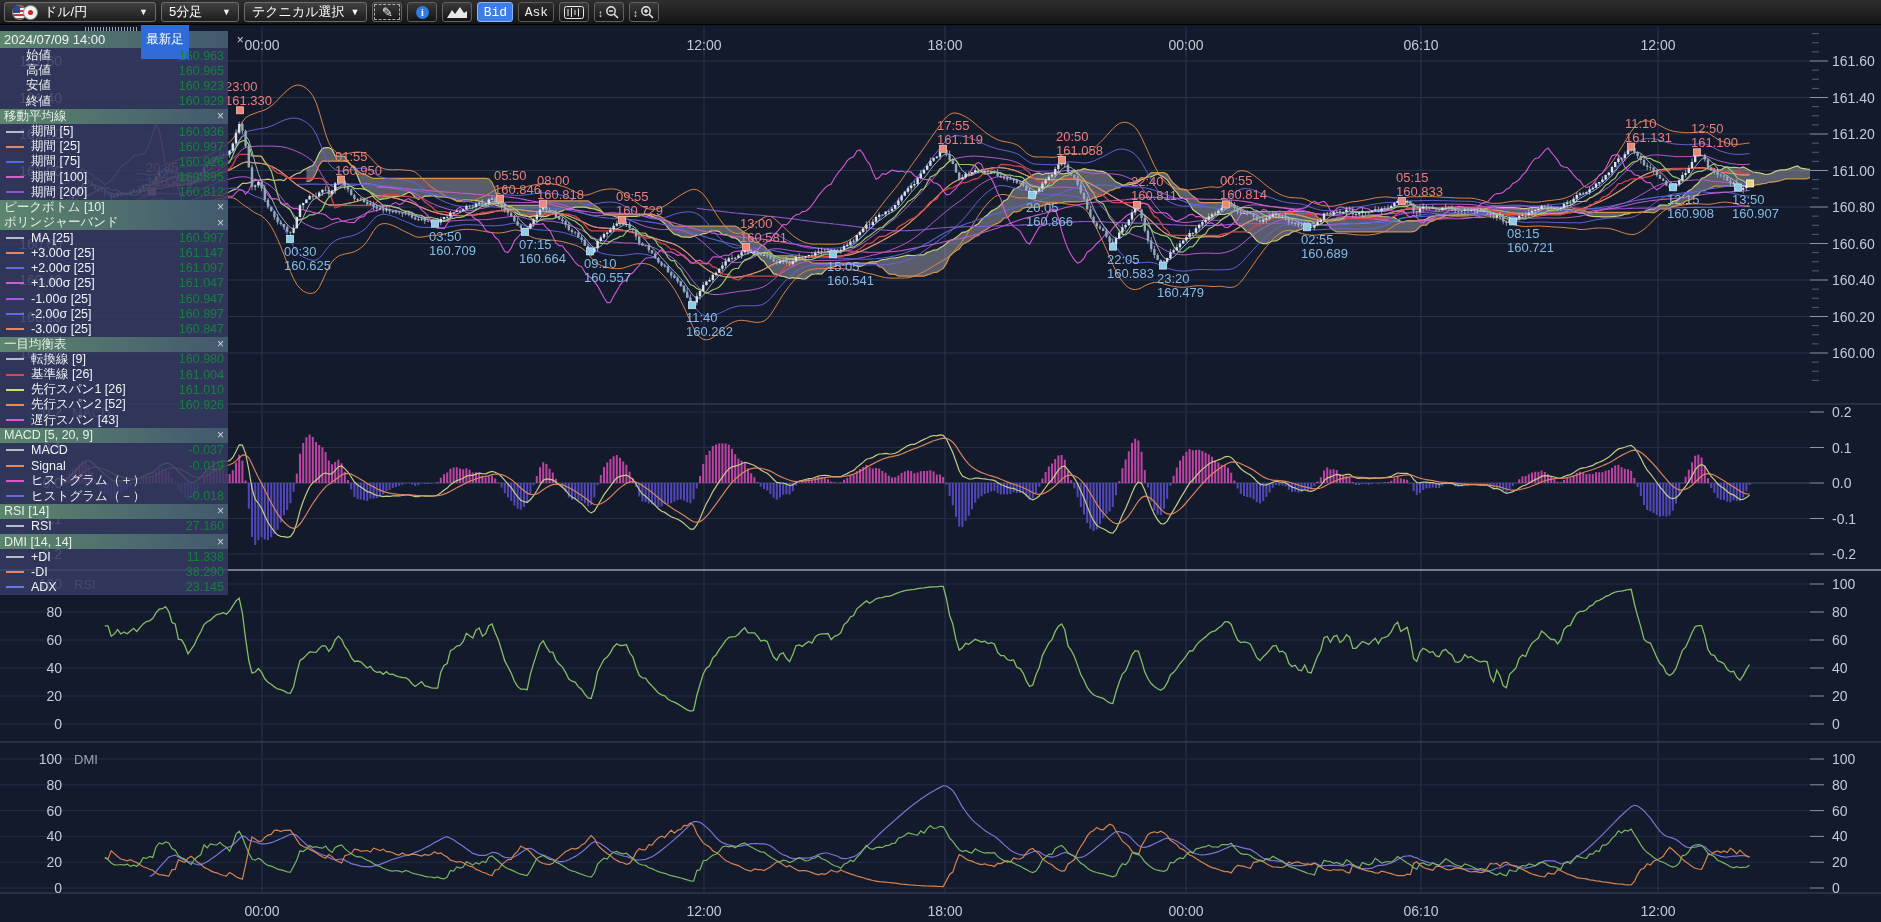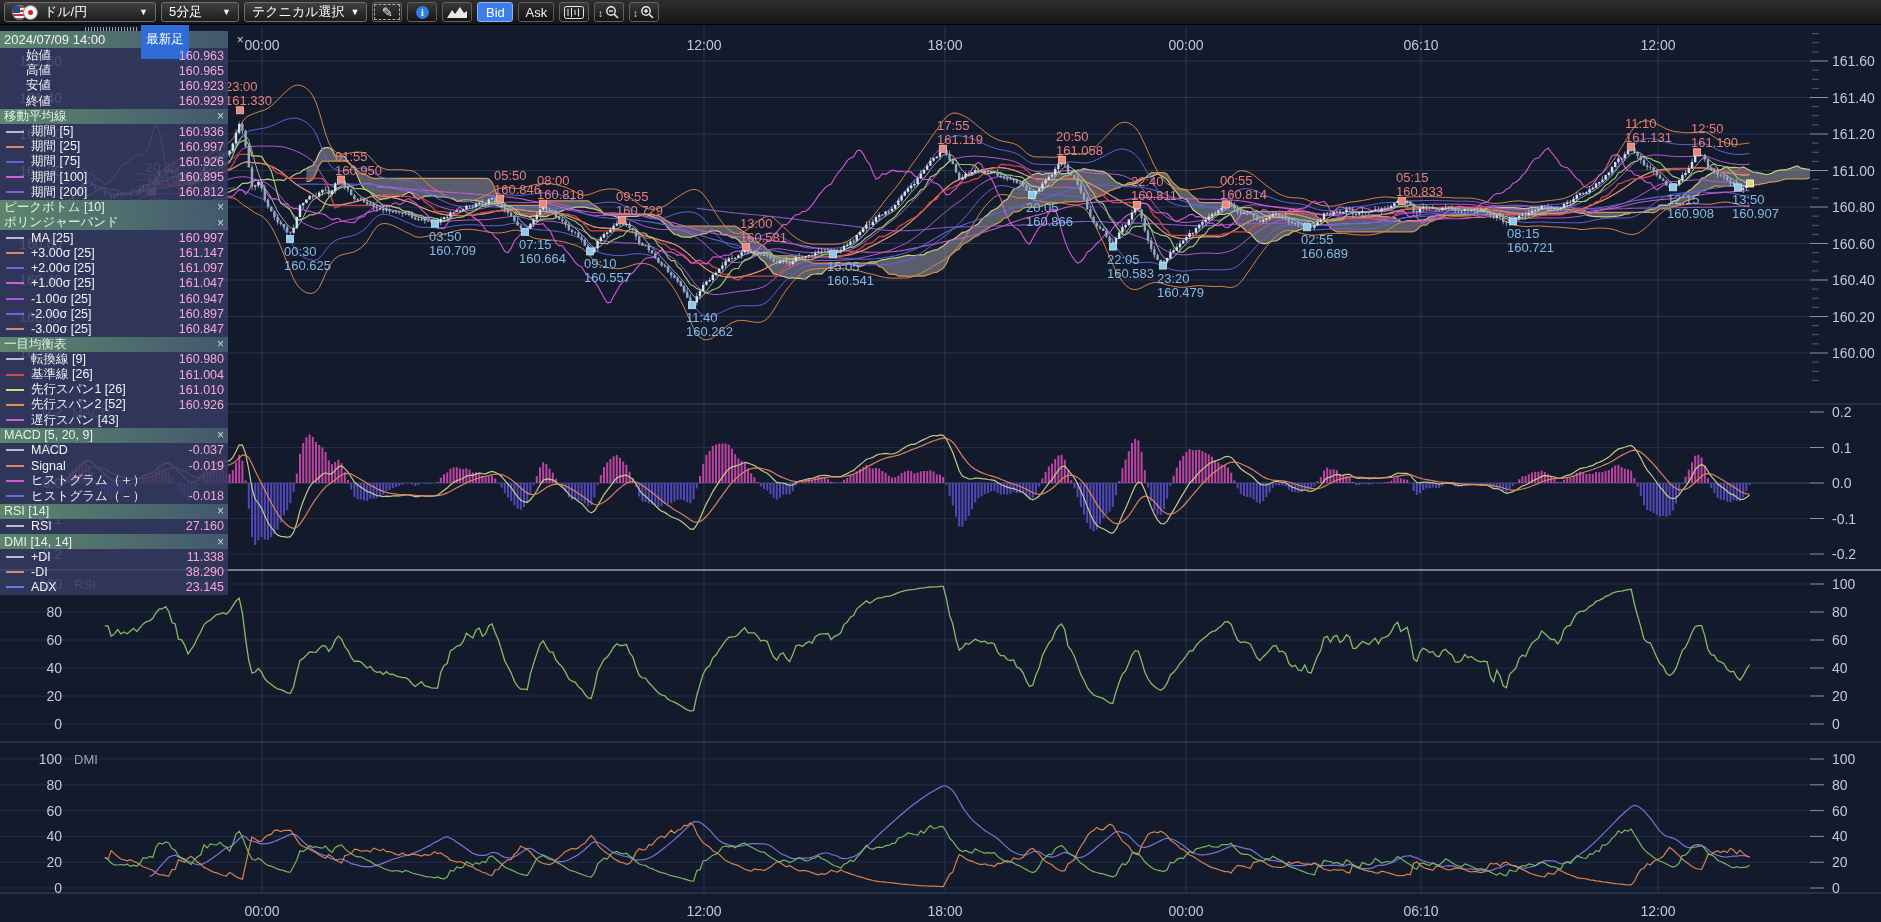--- a/index.html
+++ b/index.html
@@ -22,41 +22,41 @@
   .flag{width:15px;height:15px;border-radius:50%;border:1px solid #888;box-sizing:border-box;display:inline-block;}
   .flag.us{background:repeating-linear-gradient(#c33 0 2px,#eee 2px 4px);position:relative;}
   .flag.us::after{content:"";position:absolute;left:0;top:0;width:7px;height:7px;border-radius:4px 0 0 0;background:#224a8c;}
   .flag.jp{background:#f2f2f2;position:relative;margin-left:-4px;}
   .flag.jp::after{content:"";position:absolute;left:4px;top:4px;width:5px;height:5px;border-radius:50%;background:#c22;}
   .ibtn{width:30px;height:20px;display:flex;align-items:center;justify-content:center;
     background:linear-gradient(#3a3a3a,#141414);border:1px solid #606060;border-radius:3px;
     color:#eee;cursor:pointer;padding:0;}
   .ibtn.sel{outline:1px dashed #aaa;outline-offset:-3px;}
   .toggle{width:36px;height:20px;border-radius:3px;font-size:13px;display:flex;align-items:center;
-    justify-content:center;cursor:pointer;box-sizing:border-box;}
+    justify-content:center;cursor:pointer;box-sizing:border-box;font-family:Liberation Mono, monospace;}
   .toggle.bid{background:#3d7de8;border:1px solid #8cb4ff;color:#fff;}
   .toggle.ask{background:linear-gradient(#2e2e2e,#121212);border:1px solid #5a5a5a;color:#eee;}
   .infodot{width:13px;height:13px;border-radius:50%;background:#2f7de0;color:#fff;font-size:10px;
     font-weight:bold;display:flex;align-items:center;justify-content:center;font-family:"Liberation Serif",serif;}
 
   
   .grip{position:absolute;left:85px;top:27px;width:54px;height:4px;z-index:5;
     background:repeating-linear-gradient(90deg,#9aa3b5 0 1px,transparent 1px 3px);}
 
   
   .panel{position:absolute;left:0;top:31px;width:228px;z-index:5;
     background:rgba(54,58,98,0.86);color:#f0f2f6;font-size:12.5px;}
   .prow{height:15.2px;display:flex;align-items:center;padding:0 4px;box-sizing:border-box;white-space:nowrap;}
   .prow.phead{height:17px;font-size:13px;
     background:linear-gradient(90deg,rgba(95,138,110,0.95),rgba(68,92,112,0.9));gap:36px;}
   .prow.hdr{background:linear-gradient(90deg,rgba(95,138,110,0.95),rgba(68,92,112,0.9));color:#e4f0e6;}
   .sw{width:18px;border-top:2px solid #888;margin:0 7px 0 2px;flex:none;}
   .sw.nosw{border-top-color:transparent;width:13px;}
   .lb{overflow:hidden;}
-  .vl{margin-left:auto;color:#f9a8d4;}
+  .vl{margin-left:auto;color:#15803d;}
   .xbtn{margin-left:auto;color:#cdd2dc;font-size:12px;padding-left:6px;cursor:pointer;}
   .prow:not(.hdr):not(.phead) .xbtn{display:none;}
   .badge{margin-left:auto;background:#2f6cd8;color:#fff;padding:12px 5px;font-size:12.5px;line-height:15px;}
   .phead .xbtn{margin-left:6px;}
 </style>
 </head>
 <body>
 
 <svg id="chart" width="1881" height="922">
     <rect x="0" y="25" width="1881" height="897" fill="#131a2c"></rect>

